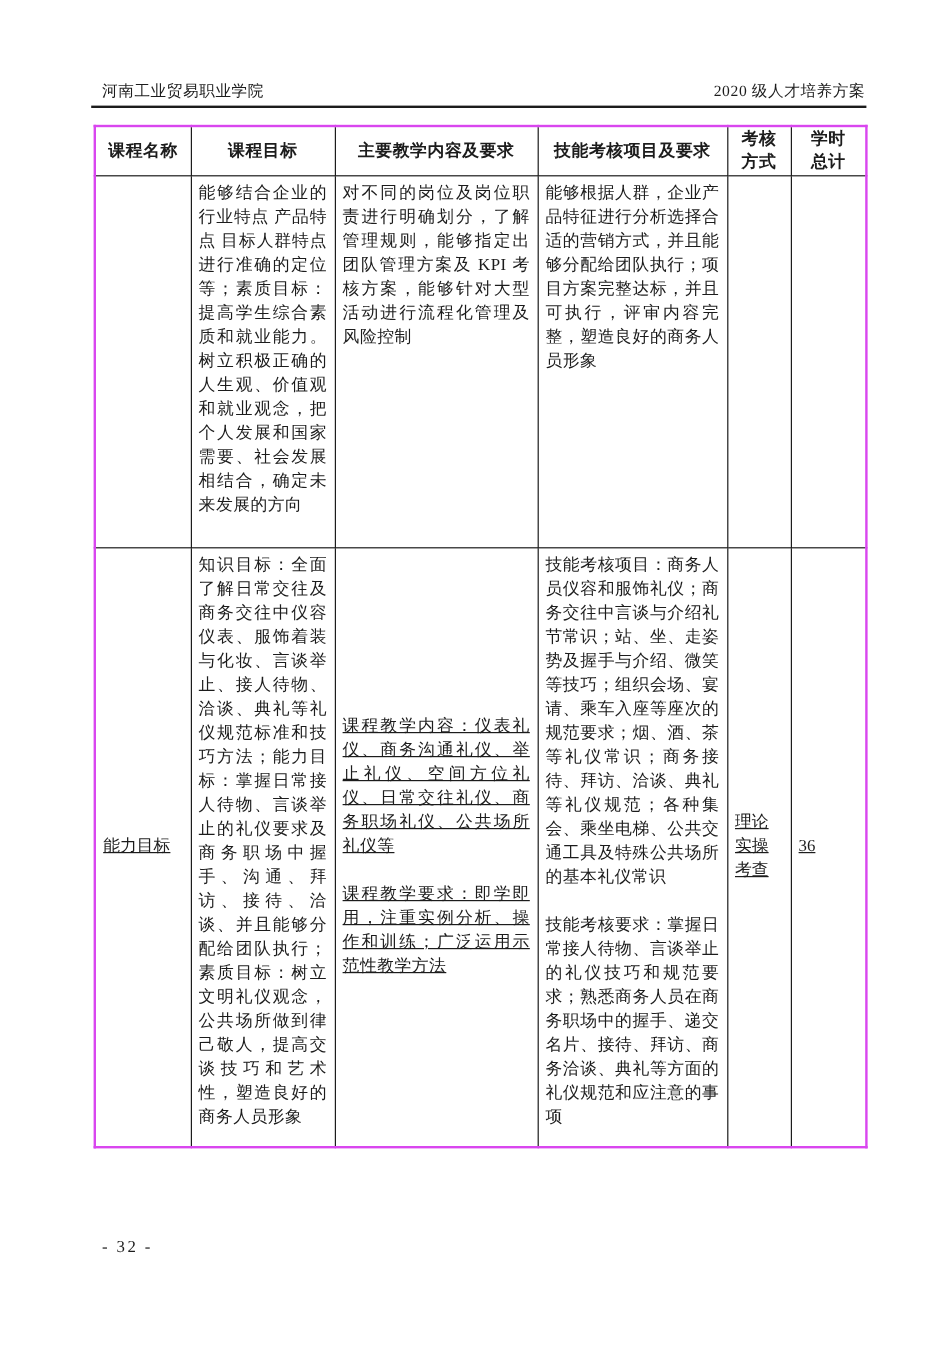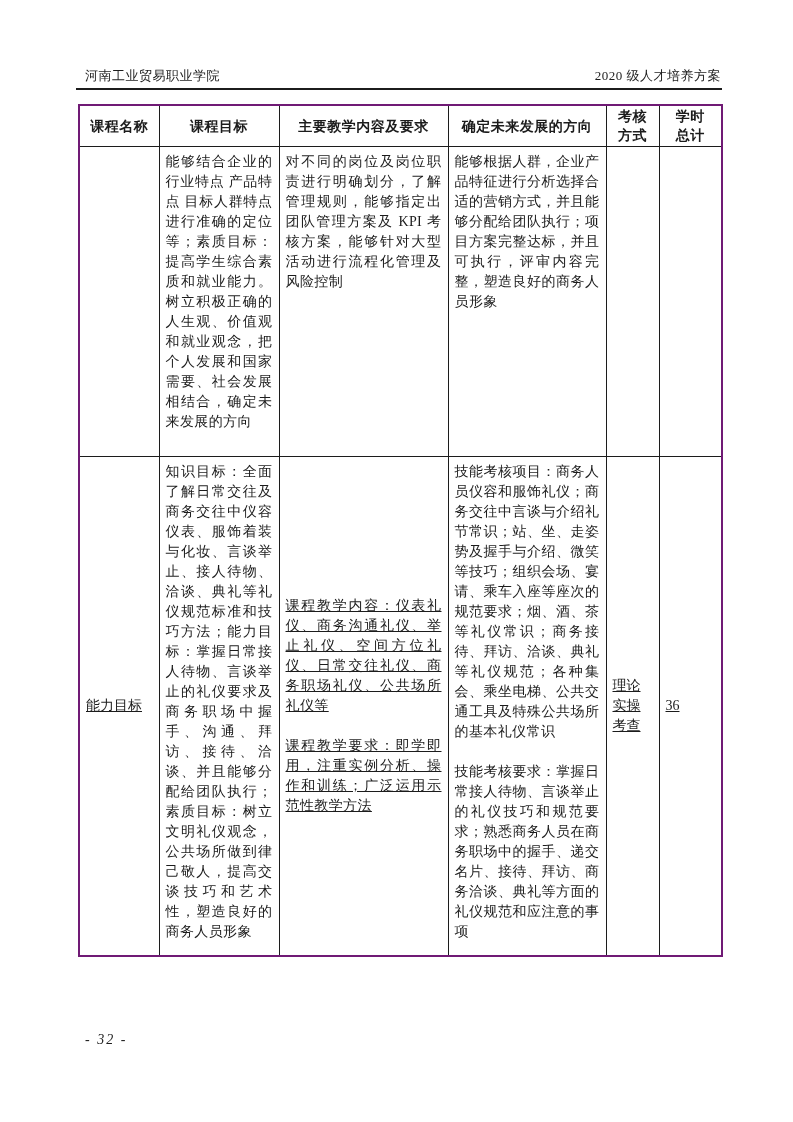--- a/index.html
+++ b/index.html
@@ -27,21 +27,21 @@
     background: #1c1c1c;
   }
 
   
   table.course-table {
     position: absolute;
     left: 78px; top: 104px;
     width: 643px;
     border-collapse: collapse;
     table-layout: fixed;
-    border: 2px solid #701a75;
+    border: 2px solid #d946ef;
   }
   .course-table th, .course-table td {
     border: 1px solid #1c1c1c;
     font-size: 14px;
     white-space: pre-line;
     overflow: hidden;
   }
   .course-table th {
     height: 41px;
     font-weight: bold;
@@ -65,21 +65,20 @@
     text-justify: inter-ideograph;
     letter-spacing: 0.4px;
   }
 
   
   .doc-footer {
     position: absolute;
     left: 85px; top: 1032px;
     font-size: 14px;
     letter-spacing: 2px;
-    font-style: italic;
   }
 </style>
 </head>
 <body>
 
 <div class="page">
 
   <div class="doc-header">
     <span>河南工业贸易职业学院</span>
     <span>2020 级人才培养方案</span>
@@ -93,21 +92,21 @@
       <col style="width:169px">
       <col style="width:158px">
       <col style="width:53px">
       <col style="width:63px">
     </colgroup>
     <thead>
       <tr>
         <th>课程名称</th>
         <th>课程目标</th>
         <th>主要教学内容及要求</th>
-        <th>确定未来发展的方向</th>
+        <th>技能考核项目及要求</th>
         <th>考核
 方式</th>
         <th>学时
 总计</th>
       </tr>
     </thead>
     <tbody>
       <tr class="row-1">
         <td class="va-mid al-center"></td>
         <td class="va-top al-justify">能够结合企业的行业特点 产品特点 目标人群特点 进行准确的定位等；素质目标：提高学生综合素质和就业能力。树立积极正确的人生观、价值观和就业观念，把个人发展和国家需要、社会发展相结合，确定未来发展的方向</td>

